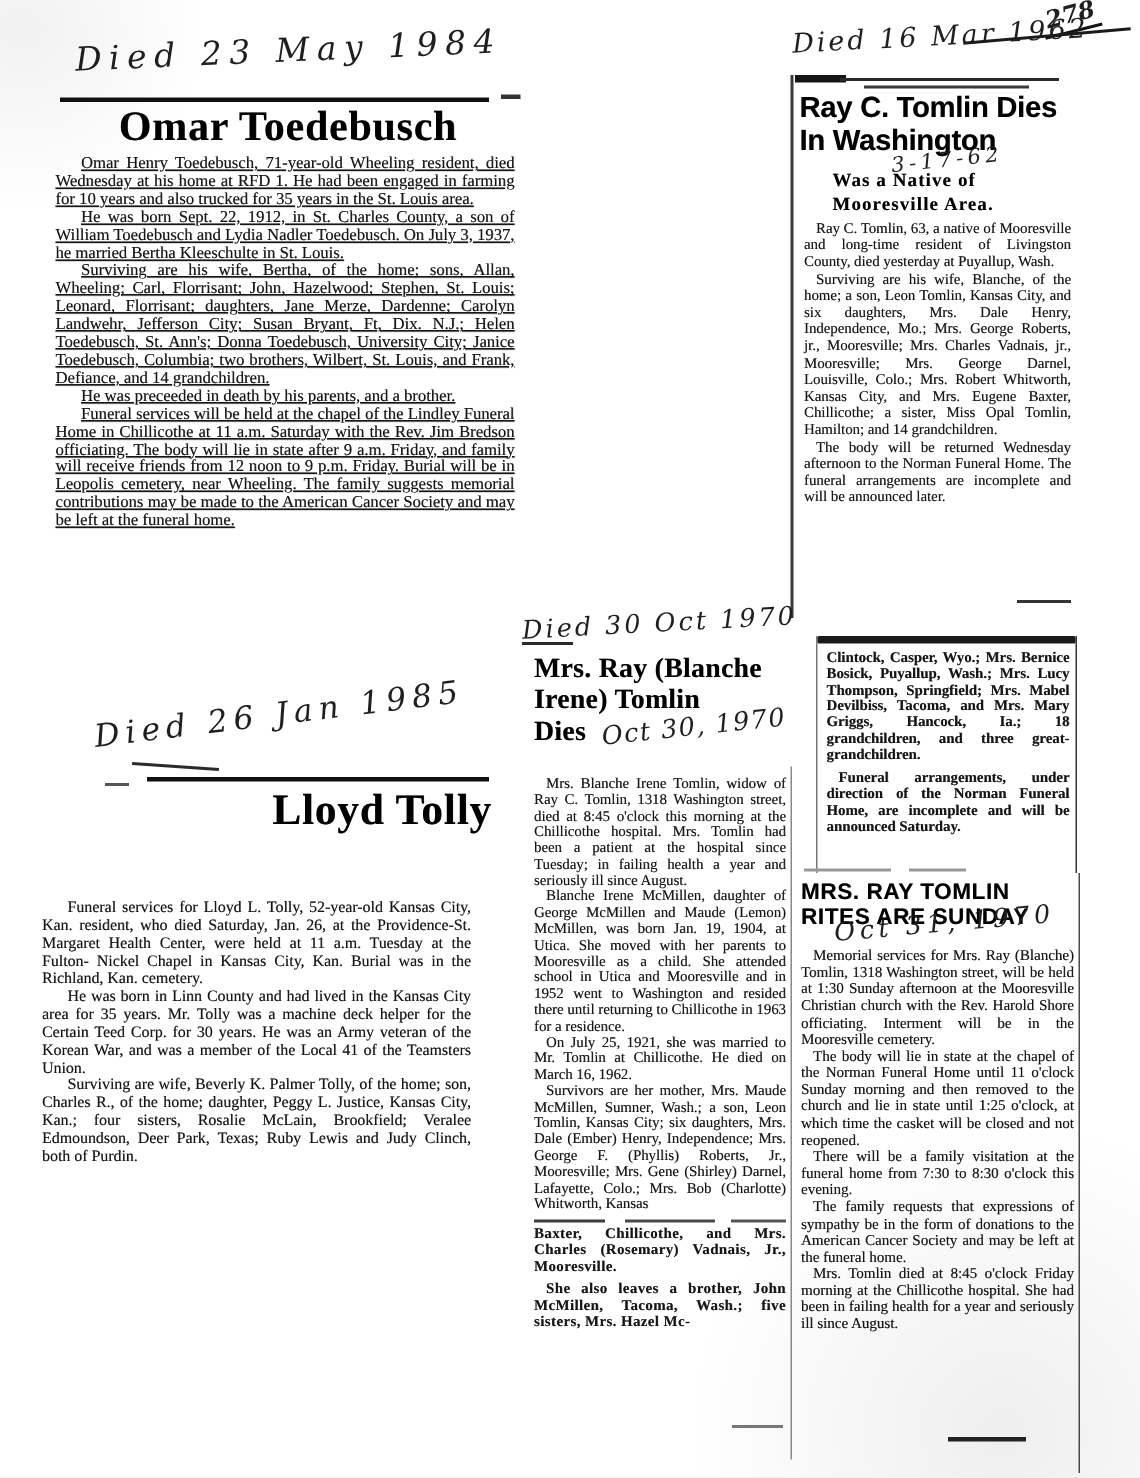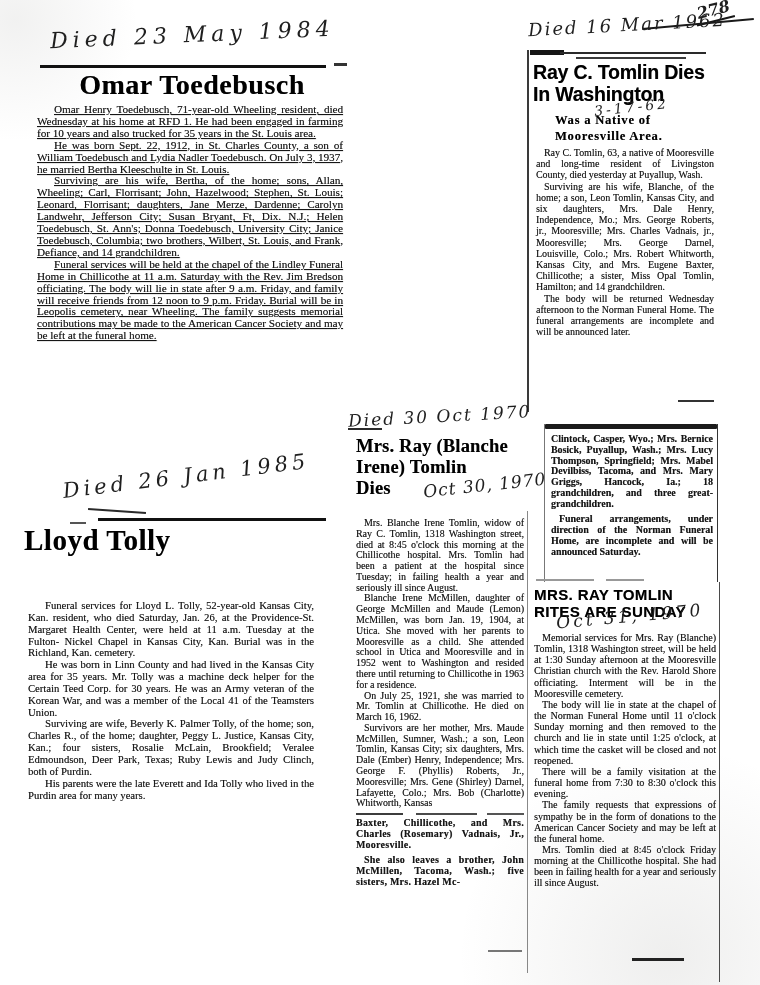--- a/index.html
+++ b/index.html
@@ -47,35 +47,35 @@
 
   <div class="clip" style="left:36px; top:20px; width:312px; height:392px;">
     <div class="abs hand" style="left:14px; top:2px; font-size:22px; letter-spacing:5px; transform:rotate(-2.5deg);">Died 23 May 1984</div>
     <div class="rule" style="left:4px; top:45px; width:286px; height:2.5px;"></div>
     <div class="rule" style="left:298px; top:43px; width:13px; height:3px; background:#333;"></div>
     <div class="abs headline-serif" style="left:0; top:49px; width:100%; text-align:center; font-size:28px;">Omar Toedebusch</div>
     <div class="abs body-text omar-body" style="left:1px; top:84px; width:306px;text-decoration:underline;">
       <p>Omar Henry Toedebusch, 71-year-old Wheeling resident, died Wednesday at his home at RFD 1. He had been engaged in farming for 10 years and also trucked for 35 years in the St. Louis area.</p>
       <p>He was born Sept. 22, 1912, in St. Charles County, a son of William Toedebusch and Lydia Nadler Toedebusch. On July 3, 1937, he married Bertha Kleeschulte in St. Louis.</p>
       <p>Surviving are his wife, Bertha, of the home; sons, Allan, Wheeling; Carl, Florrisant; John, Hazelwood; Stephen, St. Louis; Leonard, Florrisant; daughters, Jane Merze, Dardenne; Carolyn Landwehr, Jefferson City; Susan Bryant, Ft, Dix. N.J.; Helen Toedebusch, St. Ann's; Donna Toedebusch, University City; Janice Toedebusch, Columbia; two brothers, Wilbert, St. Louis, and Frank, Defiance, and 14 grandchildren.</p>
+      <p>He was preceeded in death by his parents, and a brother.</p>
       <p>Funeral services will be held at the chapel of the Lindley Funeral Home in Chillicothe at 11 a.m. Saturday with the Rev. Jim Bredson officiating. The body will lie in state after 9 a.m. Friday, and family will receive friends from 12 noon to 9 p.m. Friday. Burial will be in Leopolis cemetery, near Wheeling. The family suggests memorial contributions may be made to the American Cancer Society and may be left at the funeral home.</p>
     </div>
   </div>
 
   <div class="clip" style="left:24px; top:452px; width:292px; height:325px;">
     <div class="abs hand" style="left:38px; top:12px; font-size:21px; letter-spacing:4px; transform:rotate(-7deg);">Died 26 Jan 1985</div>
     <div class="rule" style="left:64px; top:58px; width:58px; height:2px; background:#2a2a2a; transform:rotate(4deg);"></div>
     <div class="rule" style="left:74px; top:66px; width:228px; height:2.5px;"></div>
     <div class="rule" style="left:46px; top:70px; width:16px; height:2px; background:#555;"></div>
-    <div class="abs headline-serif" style="left:0; top:72px; width:100%; text-align:left; font-size:29px;">Lloyd Tolly</div>
+    <div class="abs headline-serif" style="left:12px; top:72px; width:100%; text-align:right; font-size:29px;">Lloyd Tolly</div>
     <div class="abs body-text lloyd-body" style="left:4px; top:110px; width:286px;">
       <p>Funeral services for Lloyd L. Tolly, 52-year-old Kansas City, Kan. resident, who died Saturday, Jan. 26, at the Providence-St. Margaret Health Center, were held at 11 a.m. Tuesday at the Fulton- Nickel Chapel in Kansas City, Kan. Burial was in the Richland, Kan. cemetery.</p>
       <p>He was born in Linn County and had lived in the Kansas City area for 35 years. Mr. Tolly was a machine deck helper for the Certain Teed Corp. for 30 years. He was an Army veteran of the Korean War, and was a member of the Local 41 of the Teamsters Union.</p>
       <p>Surviving are wife, Beverly K. Palmer Tolly, of the home; son, Charles R., of the home; daughter, Peggy L. Justice, Kansas City, Kan.; four sisters, Rosalie McLain, Brookfield; Veralee Edmoundson, Deer Park, Texas; Ruby Lewis and Judy Clinch, both of Purdin.</p>
-      <p>His parents were the late Everett and Ida Tolly who lived in the Purdin area for many years.</p>
     </div>
   </div>
 
   <div class="clip" style="left:528px; top:6px; width:190px; height:402px;">
     <div class="abs hand" style="left:0px; top:8px; font-size:18px; letter-spacing:2px; transform:rotate(-3deg);">Died 16 Mar 1962</div>
     <div class="rule" style="left:2px; top:44px; width:34px; height:5px; background:#151515;"></div>
     <div class="rule" style="left:32px; top:46px; width:146px; height:2px; background:#2a2a2a;"></div>
     <div class="rule" style="left:48px; top:51px; width:110px; height:1.5px; background:#3a3a3a;"></div>
     <div class="rule" style="left:-1px; top:44px; width:1.5px; height:362px; background:#3a3a3a;"></div>
     <div class="abs headline-sans" style="left:5px; top:56px; font-size:19.5px; line-height:21.5px; letter-spacing:-0.2px;">
@@ -95,21 +95,21 @@
     <div class="rule" style="left:150px; top:394px; width:36px; height:2px; background:#333;"></div>
   </div>
 
   <div class="clip" style="left:356px; top:406px; width:168px; height:578px;">
     <div class="abs hand" style="left:-8px; top:0px; font-size:17px; letter-spacing:2px; transform:rotate(-3deg);">Died 30 Oct 1970</div>
     <div class="rule" style="left:-8px; top:22px; width:34px; height:2px; background:#2a2a2a;"></div>
     <div class="rule" style="right:-4px; top:105px; width:1px; height:462px; background:#888;"></div>
     <div class="abs headline-serif" style="left:0; top:30px; font-size:18.5px; line-height:21px; letter-spacing:0.2px;">
       <div>Mrs. Ray (Blanche</div>
       <div>Irene) Tomlin</div>
-      <div style="display:flex; align-items:flex-start;gap:22px;">
+      <div style="display:flex; align-items:flex-start;">
         <span>Dies</span>
         <span class="hand" style="font-size:17px; font-weight:normal; letter-spacing:1px; margin:-3px 0 0 10px; transform:rotate(-6deg);">Oct 30, 1970</span>
       </div>
     </div>
     <div class="abs body-text narrow-body" style="left:0; top:112px; width:168px;">
       <p>Mrs. Blanche Irene Tomlin, widow of Ray C. Tomlin, 1318 Washington street, died at 8:45 o'clock this morning at the Chillicothe hospital. Mrs. Tomlin had been a patient at the hospital since Tuesday; in failing health a year and seriously ill since August.</p>
       <p>Blanche Irene McMillen, daughter of George McMillen and Maude (Lemon) McMillen, was born Jan. 19, 1904, at Utica. She moved with her parents to Mooresville as a child. She attended school in Utica and Mooresville and in 1952 went to Washington and resided there until returning to Chillicothe in 1963 for a residence.</p>
       <p>On July 25, 1921, she was married to Mr. Tomlin at Chillicothe. He died on March 16, 1962.</p>
       <p>Survivors are her mother, Mrs. Maude McMillen, Sumner, Wash.; a son, Leon Tomlin, Kansas City; six daughters, Mrs. Dale (Ember) Henry, Independence; Mrs. George F. (Phyllis) Roberts, Jr., Mooresville; Mrs. Gene (Shirley) Darnel, Lafayette, Colo.; Mrs. Bob (Charlotte) Whitworth, Kansas</p>
       <div class="broken-rule"></div>

